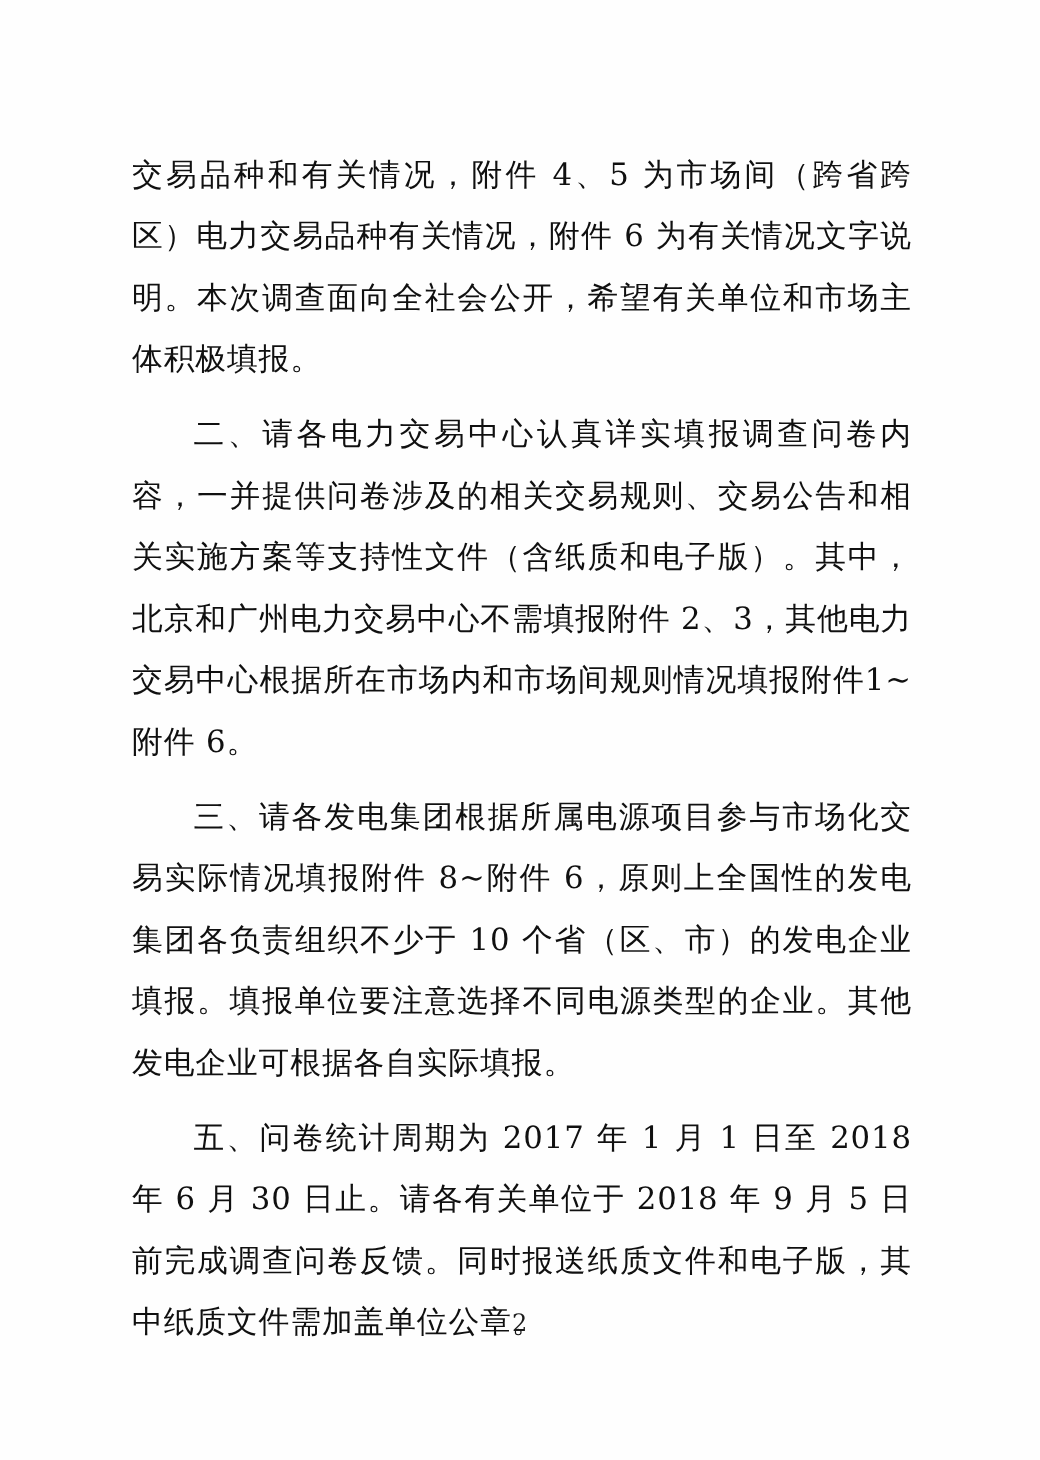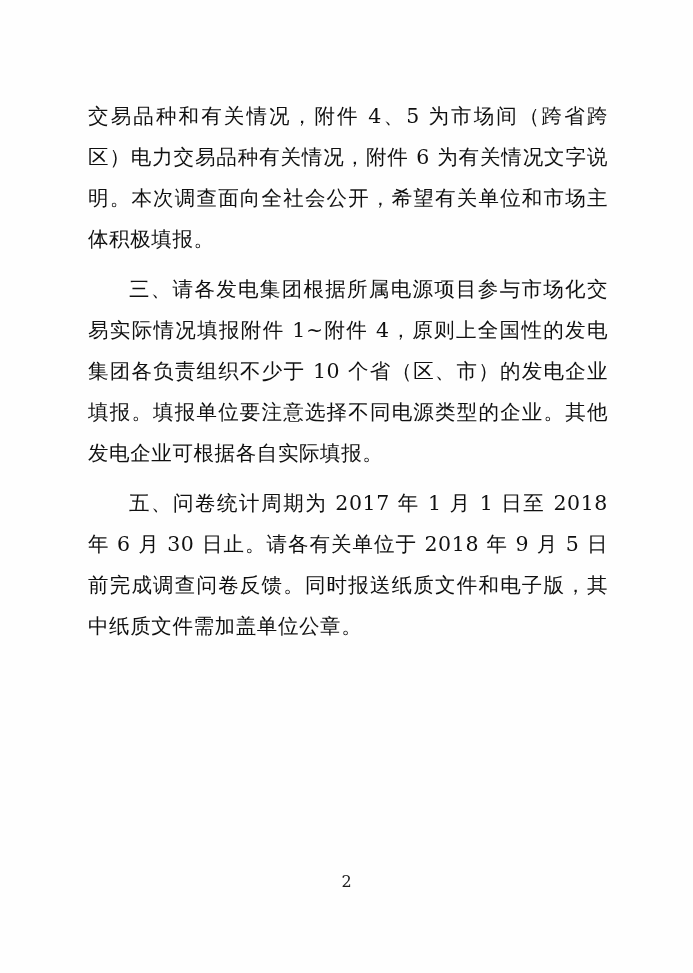--- a/index.html
+++ b/index.html
@@ -54,18 +54,19 @@
     color: #1a1a1a;
     font-family: "DejaVu Serif", "Liberation Serif", serif;
   }
 </style>
 </head>
 <body>
 
 <div class="page">
   <div class="content">
     <p class="para">交易品种和有关情况，附件 4、5 为市场间（跨省跨区）电力交易品种有关情况，附件 6 为有关情况文字说明。本次调查面向全社会公开，希望有关单位和市场主体积极填报。</p>
-    <p class="para indent para-gap">三、请各发电集团根据所属电源项目参与市场化交易实际情况填报附件 1~附件 4，原则上全国性的发电集团各负责组织不少于 10 个省（区、市）的发电企业填报。填报单位要注意选择不同电源类型的企业。其他发电企业可根据各自实际填报。</p>
+    <p class="para indent para-gap">二、请各电力交易中心认真详实填报调查问卷内容，一并提供问卷涉及的相关交易规则、交易公告和相关实施方案等支持性文件（含纸质和电子版）。其中，北京和广州电力交易中心不需填报附件 2、3，其他电力交易中心根据所在市场内和市场间规则情况填报附件1~附件 6。</p>
+    <p class="para indent para-gap">三、请各发电集团根据所属电源项目参与市场化交易实际情况填报附件 8~附件 6，原则上全国性的发电集团各负责组织不少于 10 个省（区、市）的发电企业填报。填报单位要注意选择不同电源类型的企业。其他发电企业可根据各自实际填报。</p>
     <p class="para indent para-gap">五、问卷统计周期为 2017 年 1 月 1 日至 2018 年 6 月 30 日止。请各有关单位于 2018 年 9 月 5 日前完成调查问卷反馈。同时报送纸质文件和电子版，其中纸质文件需加盖单位公章。</p>
 
   </div>
   <div class="page-number">2</div>
 </div>
 
 </body></html>

